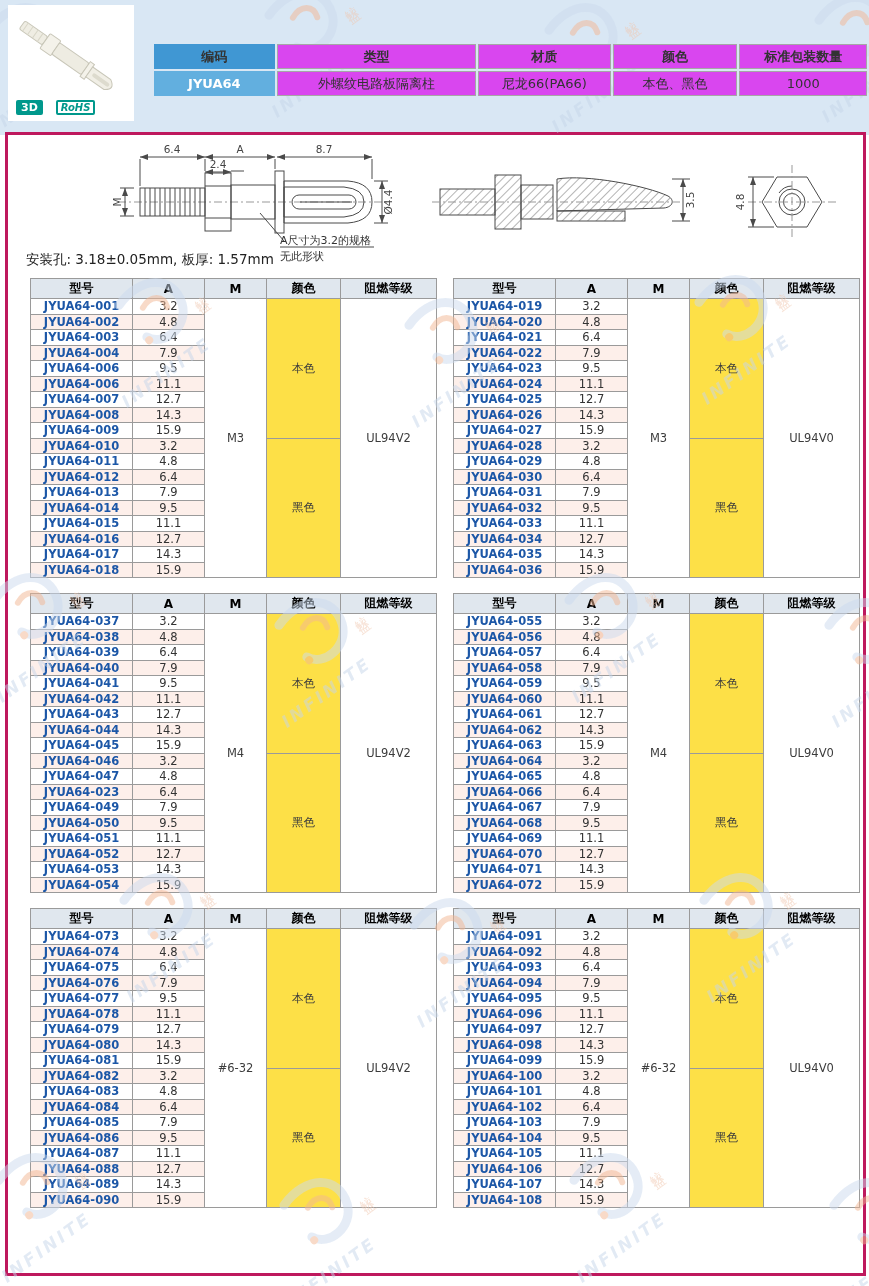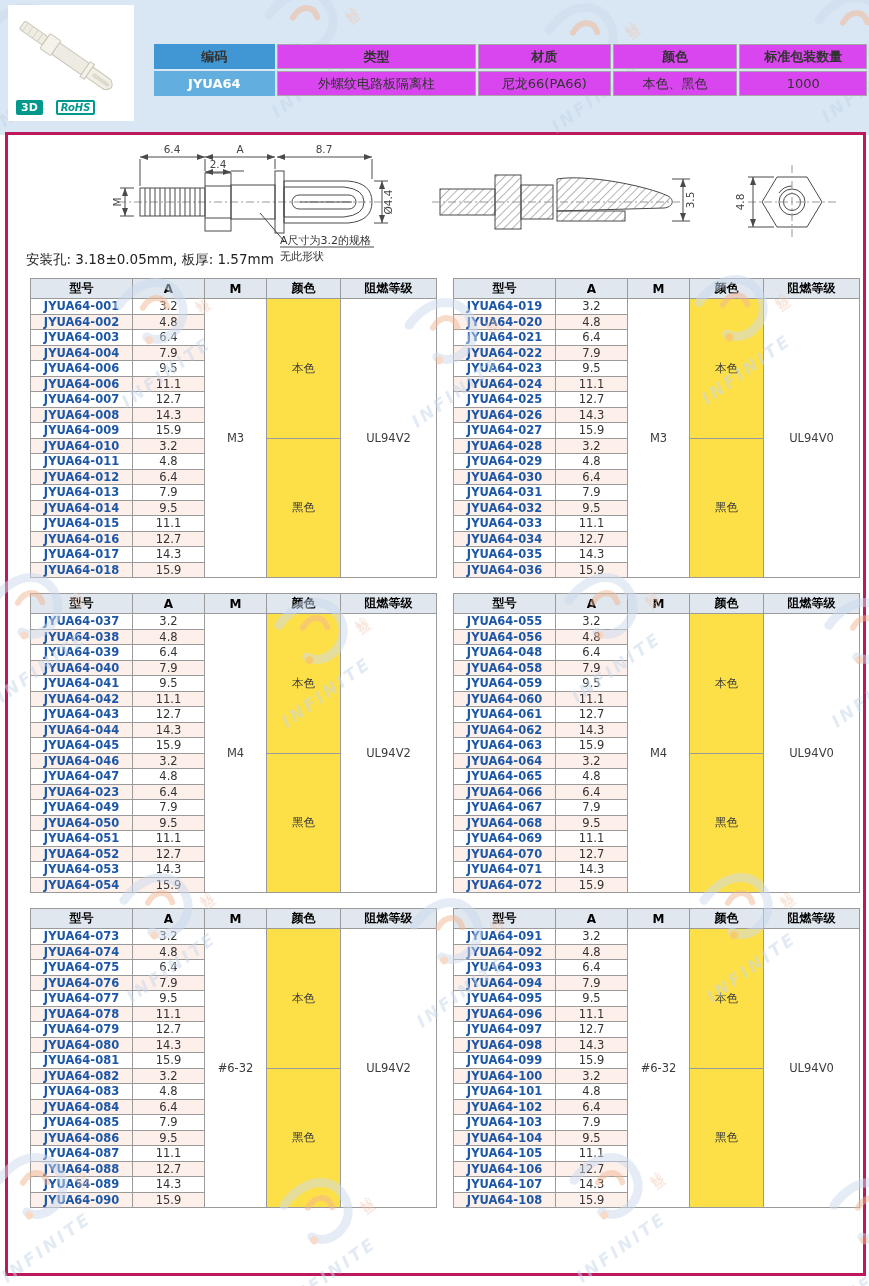--- a/index.html
+++ b/index.html
@@ -510,21 +510,21 @@
             <td class="a">3.2</td>
             <td class="m" rowspan="18">M4</td>
             <td class="colorcell" rowspan="9">本色</td>
             <td class="rating" rowspan="18">UL94V0</td>
           </tr>
           <tr>
             <td class="model">JYUA64-056</td>
             <td class="a">4.8</td>
           </tr>
           <tr>
-            <td class="model">JYUA64-048</td>
+            <td class="model">JYUA64-057</td>
             <td class="a">6.4</td>
           </tr>
           <tr>
             <td class="model">JYUA64-058</td>
             <td class="a">7.9</td>
           </tr>
           <tr>
             <td class="model">JYUA64-059</td>
             <td class="a">9.5</td>
           </tr>

